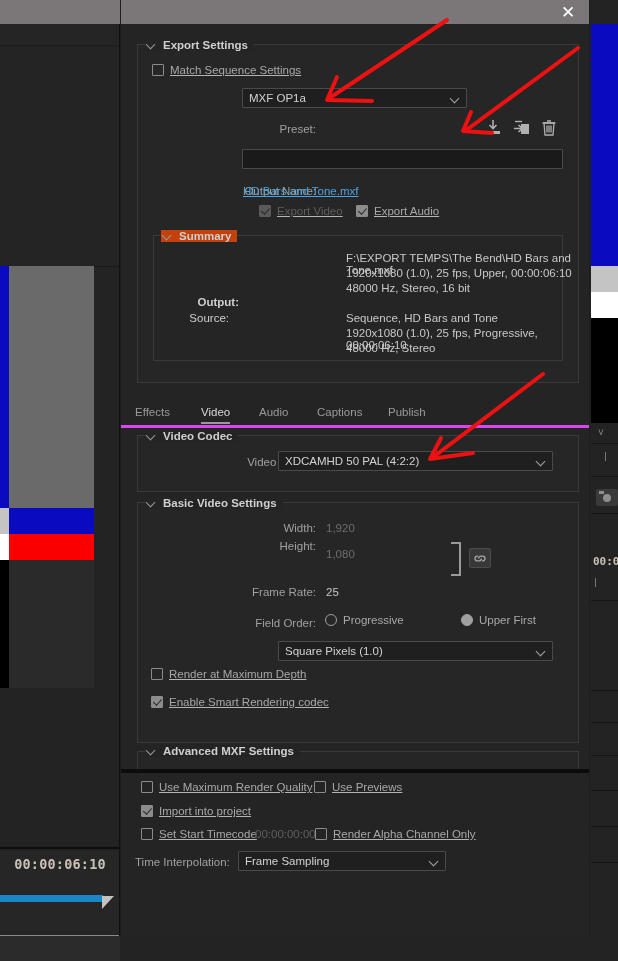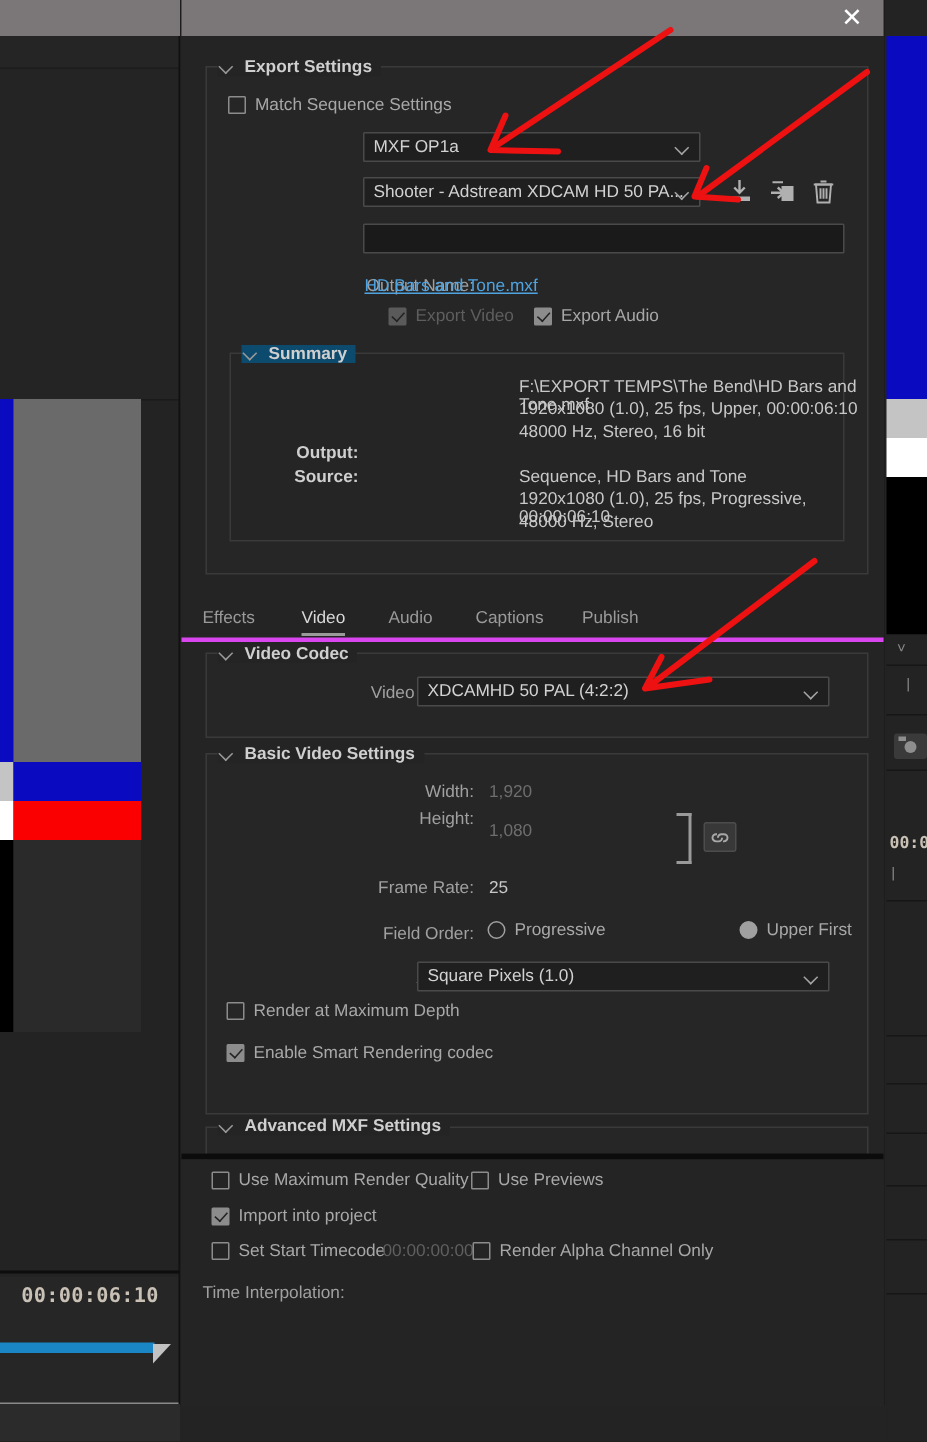--- a/index.html
+++ b/index.html
@@ -83,21 +83,21 @@
     position:absolute;
     border:1px solid #3a3a3a;
     background:#262626;
   }
   .group-title {
     position:absolute; display:flex; align-items:center; gap:7px;
     color:#cfcfcf; font-weight:bold; font-size:11.5px;
     background:#242424; padding:0 6px 0 2px;
     white-space:nowrap;
   }
-  .group-title.inner { background:#0c4a6e; }
+  .group-title.inner { background:#c2410c; }
   .chev {
     display:inline-block; width:9px; height:9px; position:relative; top:-1px;
   }
   .chev::before {
     content:""; position:absolute; left:0px; top:1px;
     width:6px; height:6px;
     border-right:1.4px solid #999; border-bottom:1.4px solid #999;
     transform:rotate(45deg);
   }
 
@@ -121,21 +121,21 @@
     content:""; position:absolute; left:0; top:0; width:6px; height:6px;
     border-right:1.3px solid #a5a5a5; border-bottom:1.3px solid #a5a5a5;
     transform:rotate(45deg);
   }
   .textfield {
     position:absolute; height:20px; background:#1a1a1a;
     border:1px solid #4a4a4a; border-radius:1px;
   }
 
   
-  .cbx { position:absolute; display:flex; align-items:center; gap:6px; cursor:pointer; }
+  .cbx { position:absolute; display:flex; align-items:center; gap:6px; cursor:pointer;text-decoration:underline; }
   .cbx .box {
     width:12px; height:12px; border:1.5px solid #8c8c8c; background:transparent;
     border-radius:1px; position:relative; flex:0 0 auto;
   }
   .cbx.checked .box { background:#8c8c8c; border-color:#8c8c8c; }
   .cbx.checked .box::after {
     content:""; position:absolute; left:3px; top:0px; width:3.5px; height:7px;
     border-right:1.8px solid #222; border-bottom:1.8px solid #222;
     transform:rotate(42deg);
   }
@@ -244,24 +244,20 @@
         <span class="cbl">Match Sequence Settings</span>
       </div>
 
       <div class="lbl" style="left:110px; top:69px; width:85px;">Format:</div>
       <div class="combo" style="left:121px; top:64px; width:225px;">
         <span>MXF OP1a</span>
         <span class="caret"></span>
       </div>
 
       <div class="lbl" style="left:110px; top:99px; width:85px;">Preset:</div>
-      <div class="combo" style="left:121px; top:94px; width:225px;">
-        <span>Shooter - Adstream XDCAM HD 50 PA...</span>
-        <span class="caret"></span>
-      </div>
 
       <div style="position:absolute; left:362px; top:94px; width:96px; height:20px;">
         <div class="picon" style="left:0px; top:1px;">
           <svg width="20" height="18" viewBox="0 0 20 18">
             <path d="M10 1 L10 9 M6.5 6 L10 9.5 L13.5 6" stroke="#b0b0b0" stroke-width="1.6" fill="none"></path>
             <path d="M3 12 L17 12 L17 15 L3 15 Z" fill="#b0b0b0"></path>
           </svg>
         </div>
         <div class="picon" style="left:28px; top:1px;">
           <svg width="20" height="18" viewBox="0 0 20 18">
@@ -297,21 +293,21 @@
       <div class="group-title inner" style="left:40px; top:206px;">
         <span class="chev"></span>
         <span>Summary</span>
       </div>
 
       <div class="lbl" style="left:40px; top:228px; width:78px; font-weight:bold; color:#cfcfcf;margin-top:44px;">Output:</div>
       <div class="val" style="left:225px; top:228px;">F:\EXPORT TEMPS\The Bend\HD Bars and Tone.mxf</div>
       <div class="val" style="left:225px; top:243px;">1920x1080 (1.0), 25 fps, Upper, 00:00:06:10</div>
       <div class="val" style="left:225px; top:258px;">48000 Hz, Stereo, 16 bit</div>
 
-      <div class="lbl" style="left:40px; top:288px; width:78px; font-weight:bold; color:#cfcfcf;">Source:</div>
+      <div class="lbl" style="left:30px; top:288px; width:78px; font-weight:normal; color:#cfcfcf;">Source:</div>
       <div class="val" style="left:225px; top:288px;">Sequence, HD Bars and Tone</div>
       <div class="val" style="left:225px; top:303px;">1920x1080 (1.0), 25 fps, Progressive, 00:00:06:10</div>
       <div class="val" style="left:225px; top:318px;">48000 Hz, Stereo</div>
 
       <div class="tabs">
         <div class="tab" style="left:14px;">
           <span>Effects</span>
         </div>
         <div class="tab active" style="left:80px;">
           <span>Video</span>
@@ -359,21 +355,21 @@
       </div>
 
       <div class="lbl" style="left:90px; top:562px; width:105px;">Frame Rate:</div>
       <div class="val" style="left:205px; top:562px;">25</div>
 
       <div class="lbl" style="left:90px; top:593px; width:105px;">Field Order:</div>
       <div class="rad" style="left:204px; top:590px;">
         <span class="dot"></span>
         <span class="rl">Progressive</span>
       </div>
-      <div class="rad sel" style="left:340px; top:590px;margin-left:32px;">
+      <div class="rad sel" style="left:340px; top:590px;">
         <span class="dot"></span>
         <span class="rl">Upper First</span>
       </div>
 
       <div class="lbl" style="left:110px; top:622px; width:85px;">Aspect:</div>
       <div class="combo" style="left:157px; top:617px; width:275px;">
         <span>Square Pixels (1.0)</span>
         <span class="caret"></span>
       </div>
 
@@ -416,20 +412,24 @@
         <span class="cbl">Set Start Timecode</span>
       </div>
       <div class="val-dim" style="left:134px; top:55px; color:#5f5f5f;">00:00:00:00</div>
 
       <div class="cbx" style="left:194px; top:55px;">
         <span class="box"></span>
         <span class="cbl">Render Alpha Channel Only</span>
       </div>
 
       <div class="lbl-left" style="left:14px; top:83px;">Time Interpolation:</div>
+      <div class="combo" style="left:117px; top:78px; width:208px;">
+        <span>Frame Sampling</span>
+        <span class="caret"></span>
+      </div>
 
     </div>
   </div>
 
   <svg class="arrows" viewBox="0 0 618 961" width="618" height="961">
     <g stroke="#ee1111" stroke-width="4" fill="none" stroke-linecap="round" stroke-linejoin="round">
 
       <path d="M447 20 L328 99"></path>
       <path d="M337 77 L327 100 L372 101"></path>
 

